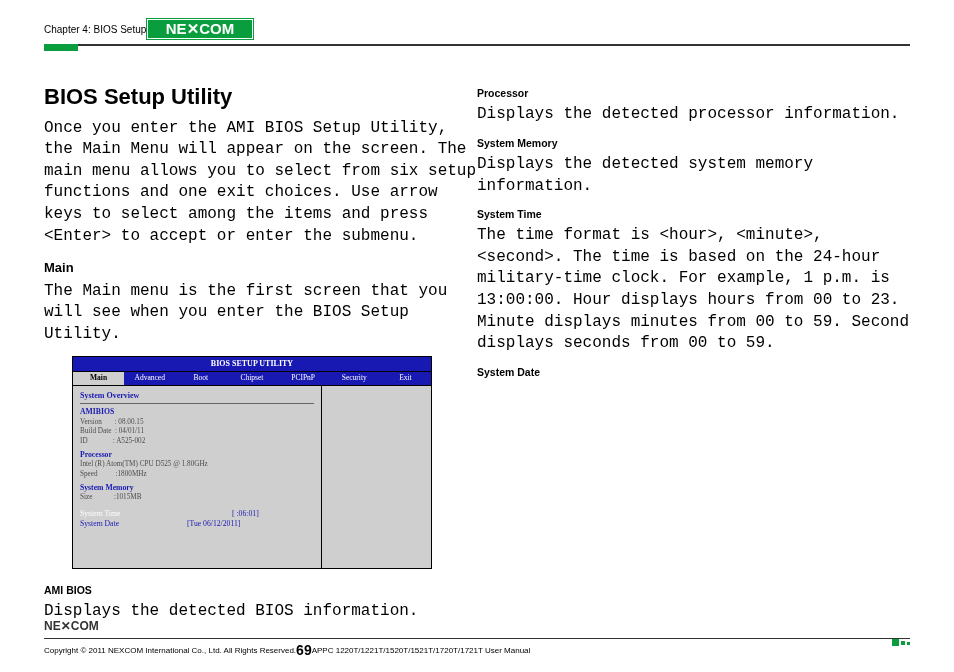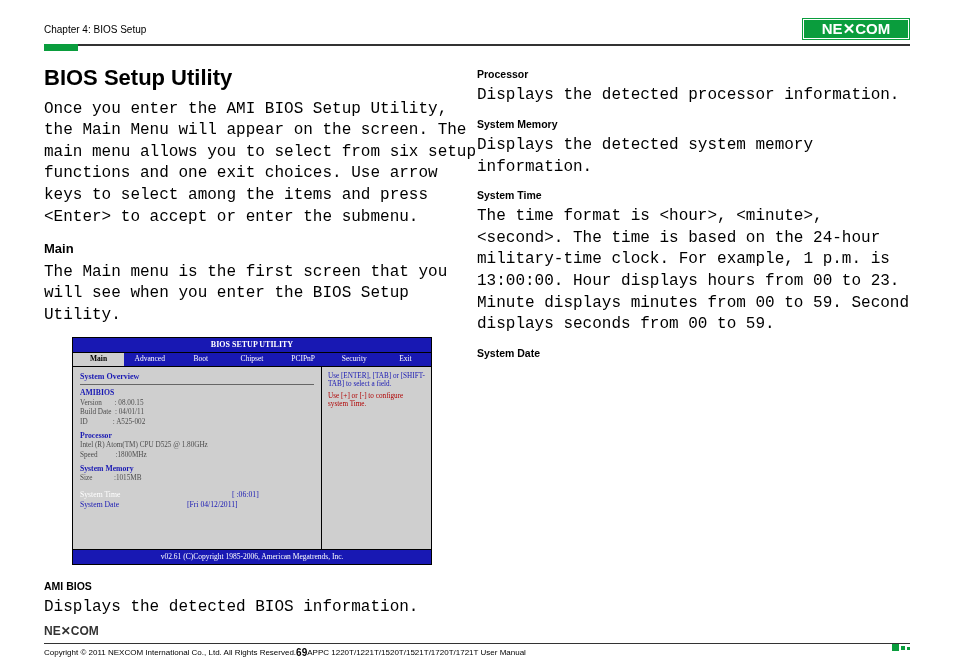--- a/index.html
+++ b/index.html
@@ -1,23 +1,23 @@
 <!DOCTYPE html>
 <html><head>
 <meta charset="utf-8">
 <style>
   * { box-sizing: border-box; margin: 0; padding: 0; }
   body { font-family: Arial, Helvetica, sans-serif; color: #000; background: #fff; width: 954px; height: 672px; position: relative; }
   .page { padding: 18px 44px 0 44px; }
-  .top-header { display: flex; justify-content: space-between; align-items: center; padding-bottom: 2px; }
+  .top-header { display: flex; align-items: center; padding-bottom: 2px; }
   .chap { font-size: 10px; }
   .logo-top svg { display: block; }
   .top-rule { height: 2px; background: #333; margin-top: 2px; position: relative; }
   .green-tab { position: absolute; left: 0; top: 0; width: 34px; height: 7px; background: #0a9d3d; }
-  .content { display: flex; margin-top: 17px; }
+  .content { display: flex; margin-top: 36px; }
   .col { flex: 1 1 50%; font-size: 11px; line-height: 1.35; }
   h1.title { font-size: 22px; font-weight: bold; margin-bottom: 6px; }
   h2.sub { font-size: 13px; font-weight: bold; margin-top: 12px; margin-bottom: 4px; }
   .bold-label { font-size: 10.5px; font-weight: bold; margin-top: 10px; margin-bottom: 4px; }
   .para { font-size: 16px; margin-bottom: 6px; font-family: Liberation Mono, monospace; }
 
   
   .bios { width: 360px; margin: 10px 0 14px 28px; font-family: "Times New Roman", serif; font-size: 7.7px; color: #000; }
   .bios-title { background: #1818b3; color: #fff; text-align: center; font-weight: bold; font-size: 8px; padding: 2px 0; border: 1px solid #000; border-bottom: none; }
   .bios-tabs { background: #1818b3; color: #fff; display: flex; border: 1px solid #000; border-bottom: none; }
@@ -42,21 +42,21 @@
   
   .bot-wrap { position: absolute; left: 44px; right: 44px; bottom: 14px; }
   .bot-rule { height: 1px; background: #333; position: relative; margin-bottom: 3px; }
   .bot-squares { position: absolute; right: 0; top: -6px; }
   .bot-squares span { display: inline-block; background: #0a9d3d; }
   .sq1 { width: 7px; height: 7px; margin-right: 2px; }
   .sq2 { width: 4px; height: 4px; margin-right: 2px; margin-bottom: 1px; }
   .sq3 { width: 3px; height: 3px; margin-bottom: 1px; }
   .bot-row { display: flex; justify-content: flex-start; align-items: center; font-size: 8px; }
   .logo-bot { margin-bottom: 2px; }
-  .page-num { font-size: 10px; font-weight: bold; }
+  .page-num { font-size: 14px; font-weight: bold; }
 </style>
 </head>
 <body>
 
 <div class="page">
   <div class="top-header">
     <div class="chap">Chapter 4: BIOS Setup</div>
     <div class="logo-top">
       <svg width="108" height="22">
         <rect x="0" y="0" width="108" height="22" fill="#0a9d3d"></rect>
@@ -100,31 +100,26 @@
             <div class="bios-line">Speed          :1800MHz</div>
             <div class="bios-group-title">System Memory</div>
             <div class="bios-line">Size            :1015MB</div>
             <div style="height:6px"></div>
             <div class="bios-systime-row">
               <span class="bios-systime-label">System Time</span>
               <span class="bios-systime-val">[  :06:01]</span>
             </div>
             <div>
               <span class="bios-sysdate-label">System Date</span>
-              <span class="bios-sysdate-val">[Fri 04/12/2011]</span>
+              <span class="bios-sysdate-val">[Tue 06/12/2011]</span>
             </div>
           </div>
           <div class="bios-right">
-            <div>
-              <div class="bios-help">Use [ENTER], [TAB] or [SHIFT-TAB] to select a field.</div>
-              <div class="bios-help" style="margin-top:4px;color:#b00000">Use [+] or [-] to configure system Time.</div>
-            </div>
           </div>
         </div>
-        <div class="bios-footer">v02.61 (C)Copyright 1985-2006, American Megatrends, Inc.</div>
       </div>
 
       <div class="bold-label">AMI BIOS</div>
       <p class="para">Displays the detected BIOS information.</p>
     </div>
 
     <div class="col">
       <div class="bold-label" style="margin-top:4px">Processor</div>
       <p class="para">Displays the detected processor information.</p>
       <div class="bold-label">System Memory</div>

